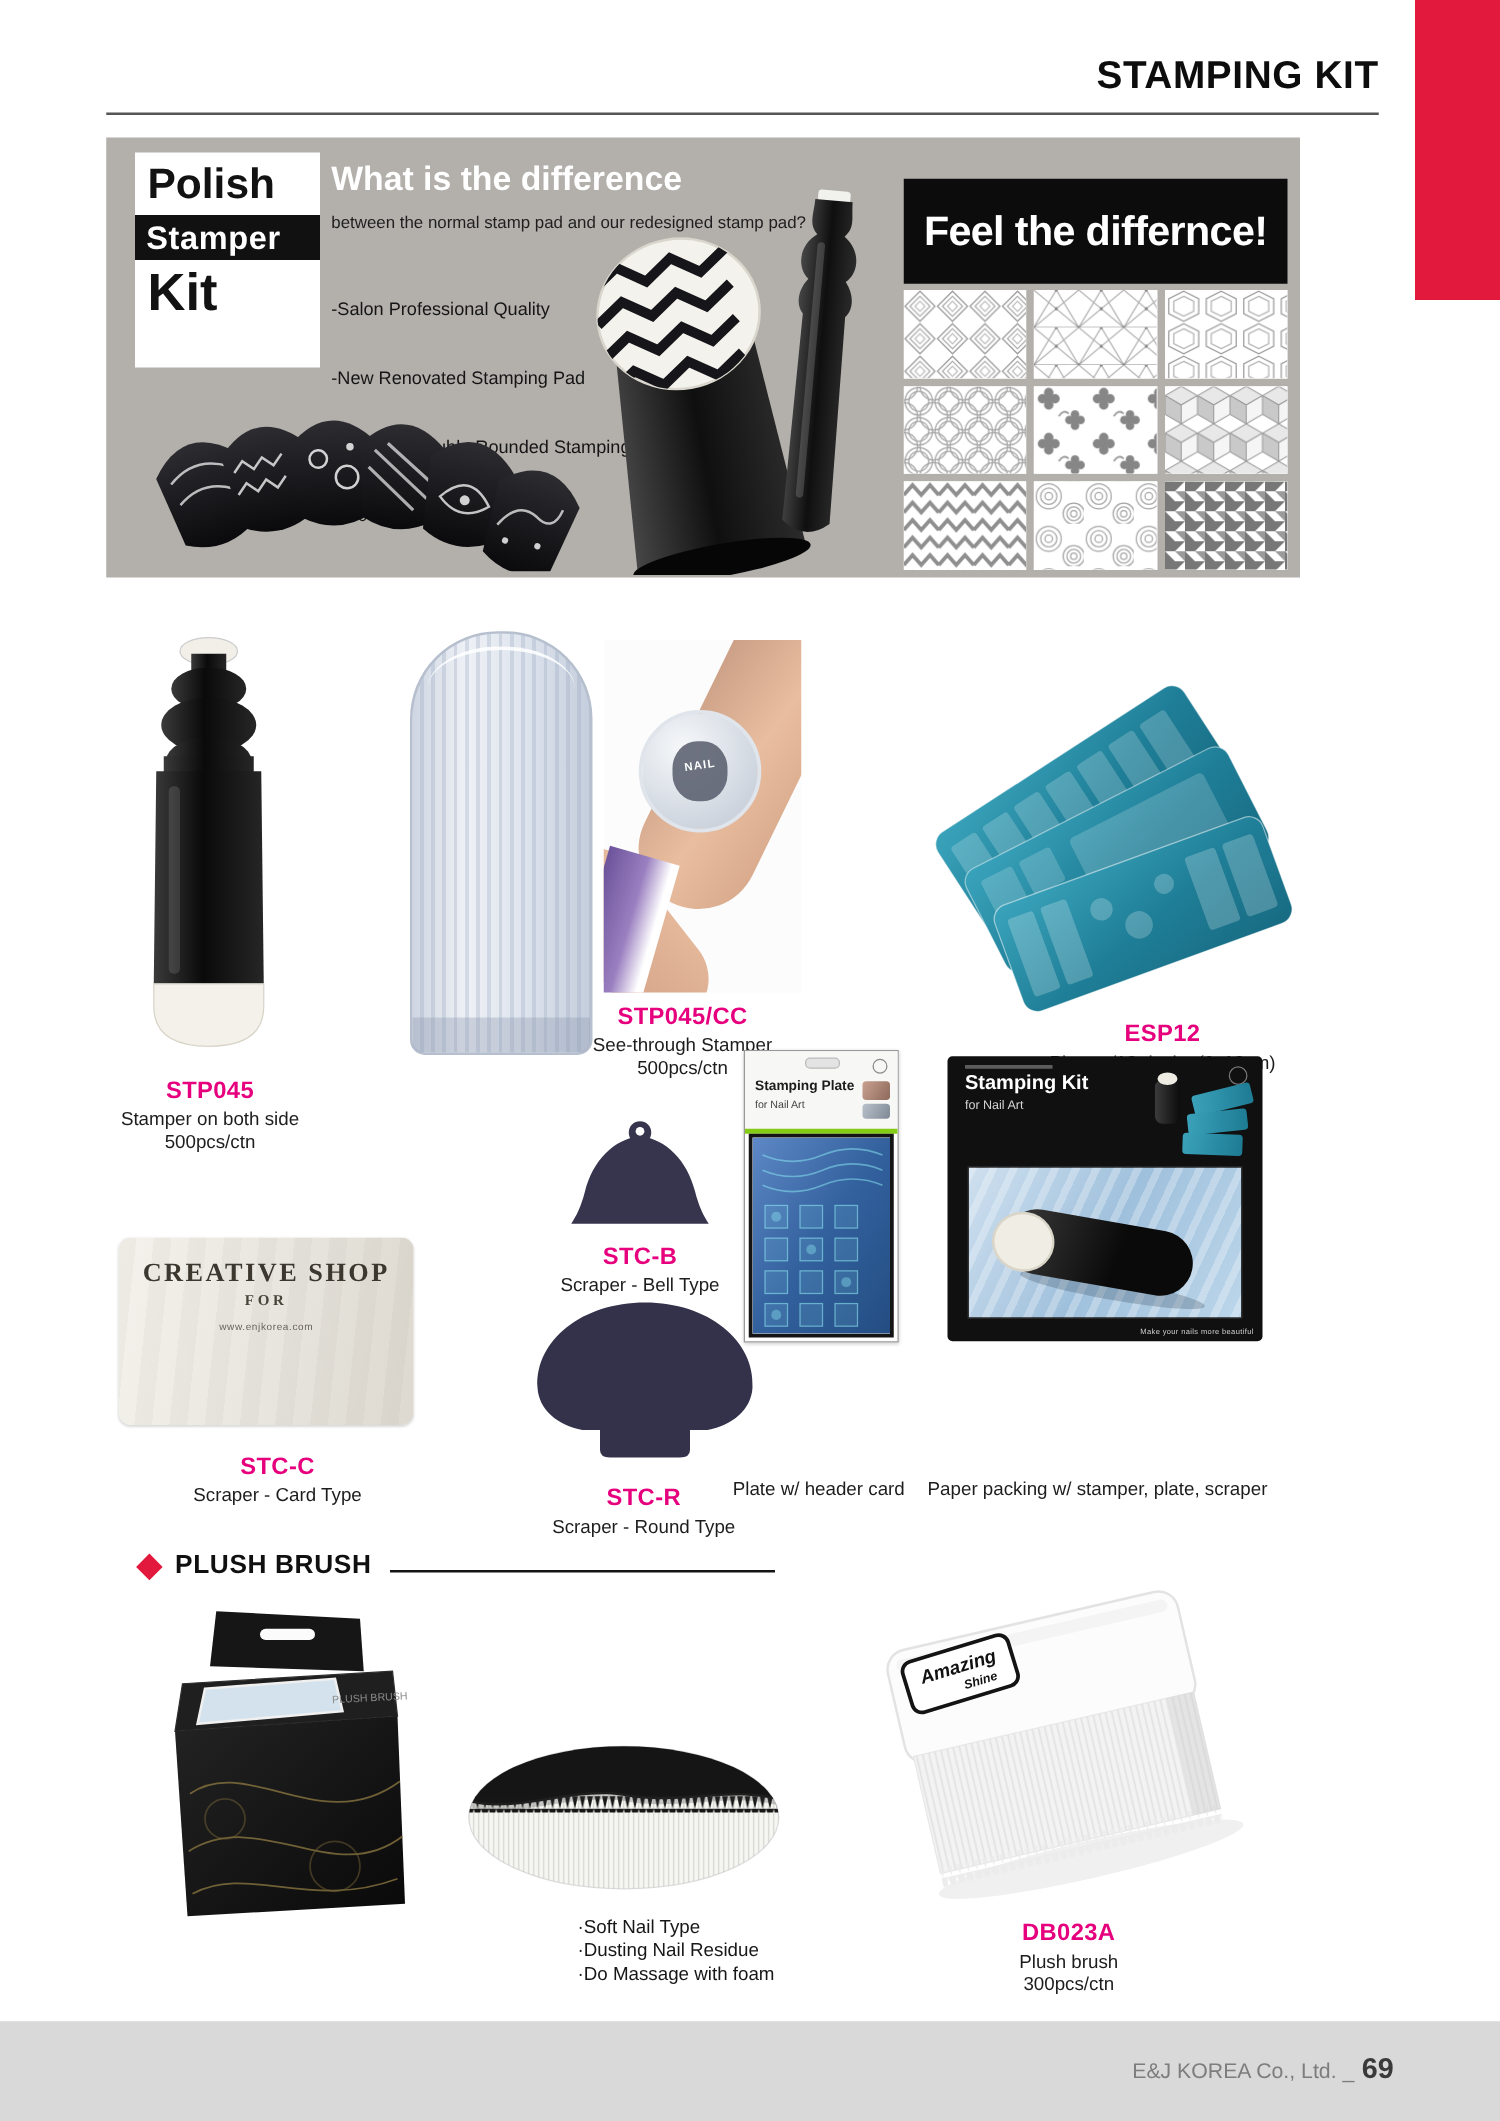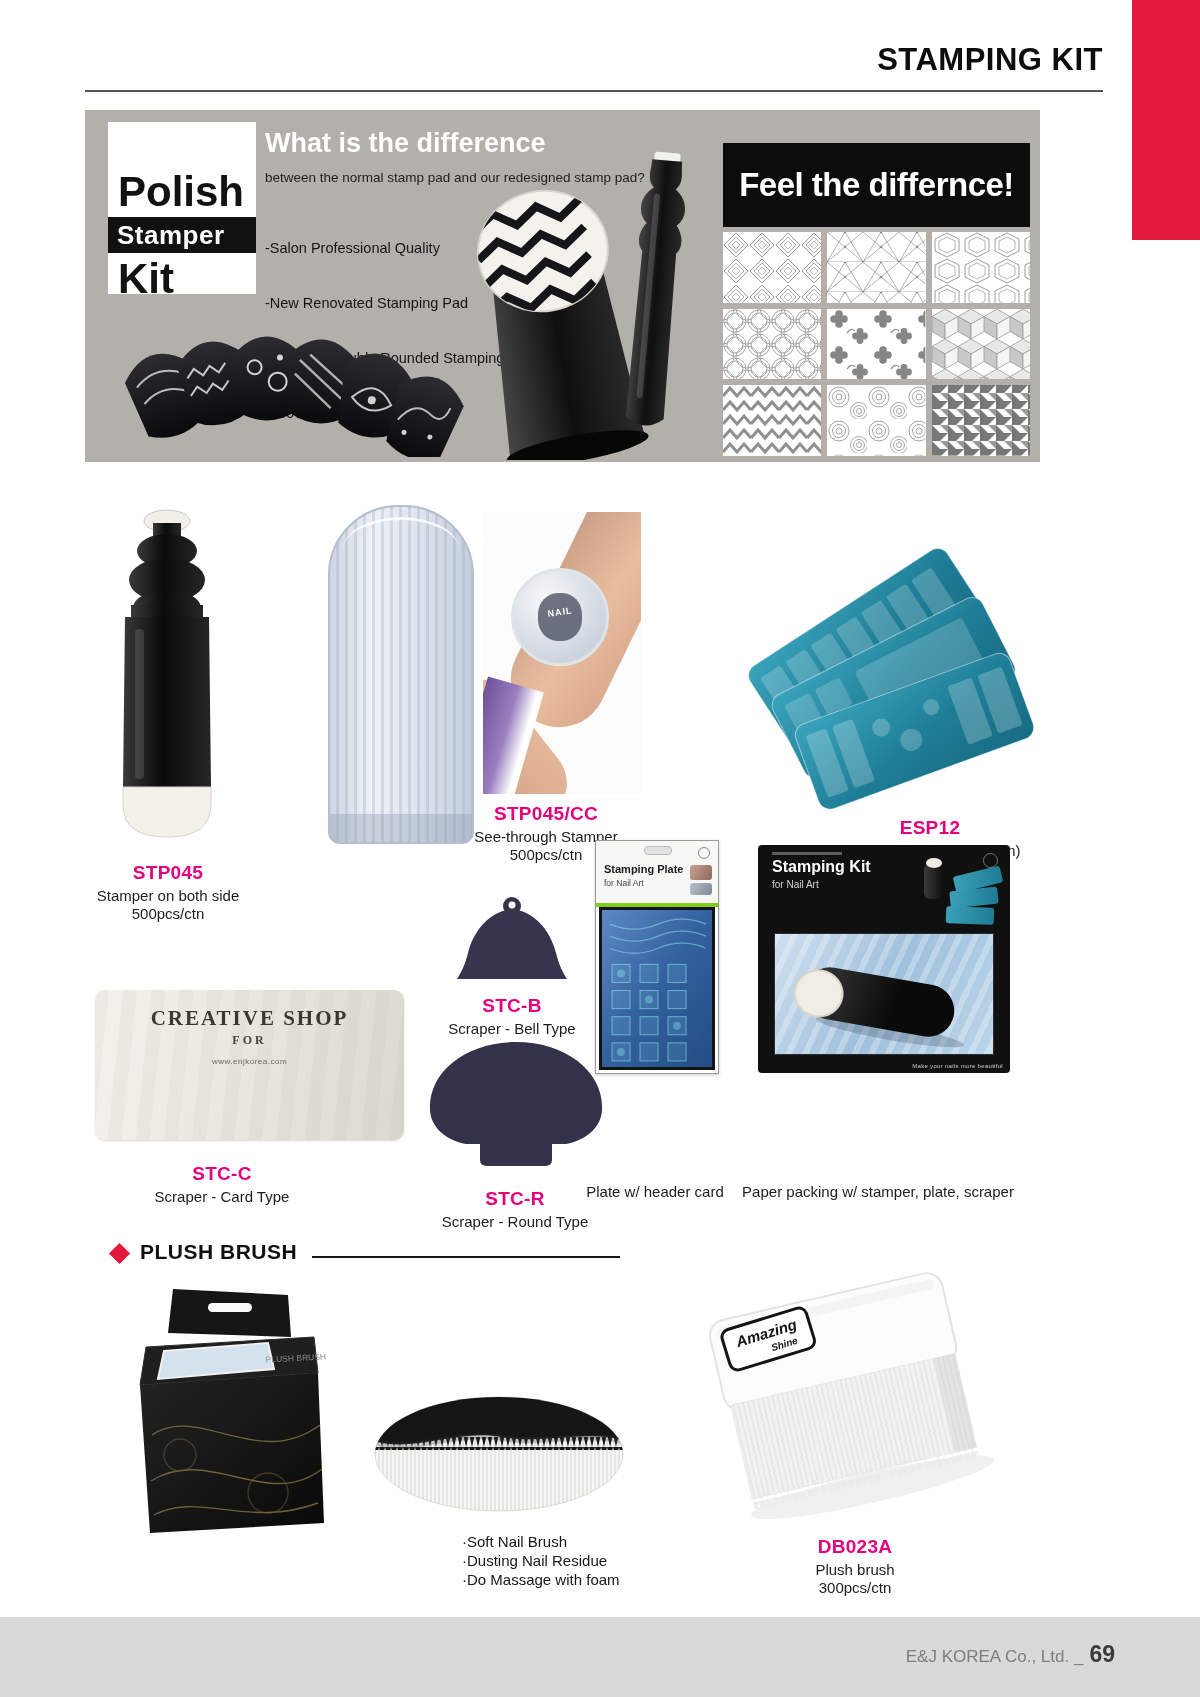--- a/index.html
+++ b/index.html
@@ -8,21 +8,21 @@
   .abs{position:absolute;}
 
   
   .hdr-title{top:42px;right:97px;font-size:31px;font-weight:bold;color:#0d0d0d;letter-spacing:.5px;}
   .hdr-rule{top:90px;left:85px;width:1018px;border-top:2px solid #555;}
   .red-bar{top:0;right:0;width:68px;height:240px;background:#e3183d;}
 
   
   .promo{left:85px;top:110px;width:955px;height:352px;background:#b3b0ac;}
   .brand-box{left:23px;top:12px;width:148px;height:172px;background:#fff;}
-  .brand-top{font-size:42px;font-weight:bold;line-height:50px;padding-left:10px;color:#121212;margin-top:45px;}
+  .brand-top{font-size:34px;font-weight:bold;line-height:50px;padding-left:10px;color:#121212;}
   .brand-mid{display:block;background:#111;color:#fff;font-size:26px;font-weight:bold;line-height:36px;padding-left:9px;letter-spacing:.5px;}
   .brand-bottom{font-size:42px;font-weight:bold;line-height:52px;padding-left:10px;color:#121212;}
   .promo-heading{left:180px;top:18px;font-size:27px;font-weight:bold;color:#fff;}
   .promo-sub{left:180px;top:60px;font-size:13.5px;color:#1e1e1e;}
   .promo-features{left:180px;top:93px;font-size:14.5px;color:#151515;line-height:19px;}
   .promo-features span{display:block;margin-top:36px;}
   .feel-banner{left:638px;top:33px;width:307px;height:84px;background:#0c0c0c;color:#fff;
                display:flex;align-items:center;justify-content:center;
                font-size:33px;font-weight:bold;letter-spacing:-.5px;}
   .swatches{left:638px;top:122px;width:307px;height:224px;display:grid;
@@ -58,21 +58,21 @@
   .purple-file{position:absolute;left:-14px;bottom:-18px;width:58px;height:130px;transform:rotate(16deg);
      background:linear-gradient(90deg,#6d549b,#9a7fc0 55%,#fff 90%);}
   .cap{position:absolute;left:28px;top:56px;width:92px;height:92px;border-radius:50%;
      background:radial-gradient(circle at 35% 30%,#f6f8fa,#ccd3dd 75%);border:3px solid #e0e5ec;}
   .cap-inner{position:absolute;left:24px;top:22px;width:44px;height:48px;border-radius:45%;
      background:#565b6b;opacity:.85;}
   .cap-text{position:absolute;left:0;right:0;top:36px;text-align:center;color:#fff;
      font-size:9px;font-weight:bold;letter-spacing:1px;transform:rotate(-8deg);}
 
   
-  .stc-card{left:95px;top:990px;width:309px;height:150px;border-radius:10px;
+  .stc-card{left:95px;top:990px;width:236px;height:150px;border-radius:10px;
      background:repeating-linear-gradient(96deg,rgba(120,110,95,.05) 0 14px,rgba(0,0,0,0) 14px 28px),
                 linear-gradient(100deg,#f4f2ec,#e9e6df 50%,#ddd9d0);
      box-shadow:0 1px 2px rgba(0,0,0,.15);text-align:center;}
   .cc1{font-family:"Liberation Serif",serif;font-weight:bold;font-size:21px;letter-spacing:2px;color:#3d382f;margin-top:16px;}
   .cc2{font-family:"Liberation Serif",serif;font-weight:bold;font-size:12px;letter-spacing:3px;color:#49443a;margin-top:2px;}
   .cc3{font-family:"DejaVu Serif",serif;font-style:italic;font-size:30px;color:#2e2a24;margin-top:9px;}
   .cc4{font-size:8px;color:#6b655b;margin-top:9px;letter-spacing:.5px;}
 
   
   .plate-pkg{left:595px;top:840px;width:122px;height:232px;background:#fff;border:1px solid #999;
@@ -601,21 +601,21 @@
       <ellipse cx="126" cy="59" rx="124" ry="57" fill="#f6f6f3" stroke="#ddd"></ellipse>
       <g clip-path="url(#ovalClip)">
         <rect x="0" y="0" width="252" height="118" fill="url(#hl)"></rect>
         <path d="M0,46 C40,58 85,34 128,42 C170,50 214,34 252,46 L252,-2 L0,-2 Z" fill="#151515"></path>
         <rect x="0" y="42" width="252" height="13" fill="url(#spk2)"></rect>
         <path d="M0,50 C40,62 85,38 128,46 C170,54 214,38 252,50 L252,44 C214,32 170,48 128,40 C85,32 40,56 0,44 Z" fill="rgba(60,60,60,.25)"></path>
       </g>
     </svg>
   </div>
   <div class="abs pb-bullets">
-    <span>·Soft Nail Brush</span>
+    <span>·Soft Nail Type</span>
     <span>·Dusting Nail Residue</span>
     <span>·Do Massage with foam</span>
   </div>
 
   <div class="abs" style="left:700px;top:1238px;width:295px;height:295px;">
     <svg viewBox="0 0 295 295" width="295" height="295">
       <defs>
         <pattern id="bl" width="5" height="10" patternUnits="userSpaceOnUse">
           <line x1="2.5" y1="0" x2="2.5" y2="10" stroke="#e2e2e2" stroke-width="1.4"></line>
         </pattern>

